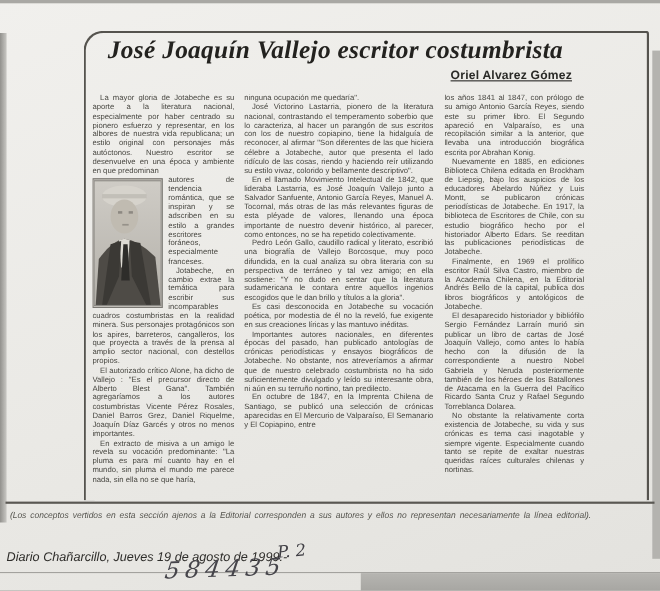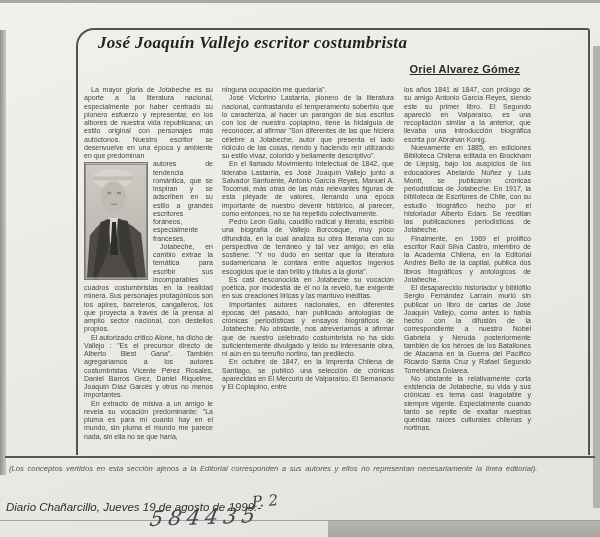--- a/index.html
+++ b/index.html
@@ -21,21 +21,21 @@
   .edge-bottom-right { position:absolute; top:521px; left:328px; right:0; height:16px; background:linear-gradient(to bottom,#b6b5b1,#a7a6a2); }
 
   .article-box {
     position:absolute; left:76px; top:28px; width:514px; height:427px;
     border:2px solid #55534e; border-bottom:none;
     border-radius:18px 3px 0 0;
   }
   .title {
     position:absolute; left:98px; top:33px; width:440px;
     font-family:"Liberation Serif", serif; font-style:italic;
-    font-size:17px; color:#23221f; white-space:nowrap; letter-spacing:.3px;
+    font-size:23px; color:#23221f; white-space:nowrap; letter-spacing:.3px;
   }
   .byline {
     position:absolute; right:80px; top:63px;
     font-size:11px; font-weight:bold; color:#2a2a27; letter-spacing:.2px;text-decoration:underline;
   }
   .cols {
     position:absolute; left:84px; top:86px; width:447px; height:364px;
     overflow:hidden; display:flex;
     color:#474640; font-size:7px; line-height:1.18; text-align:justify;
   }

